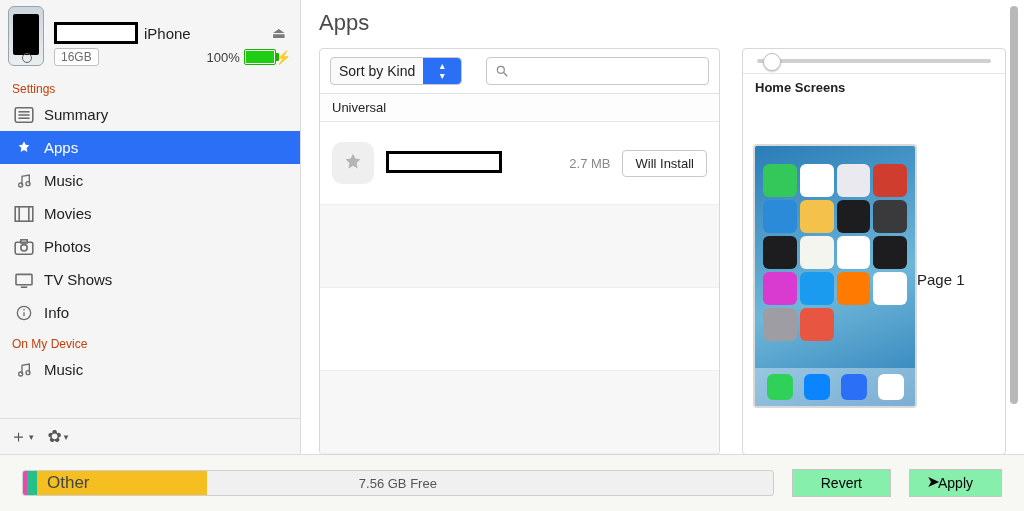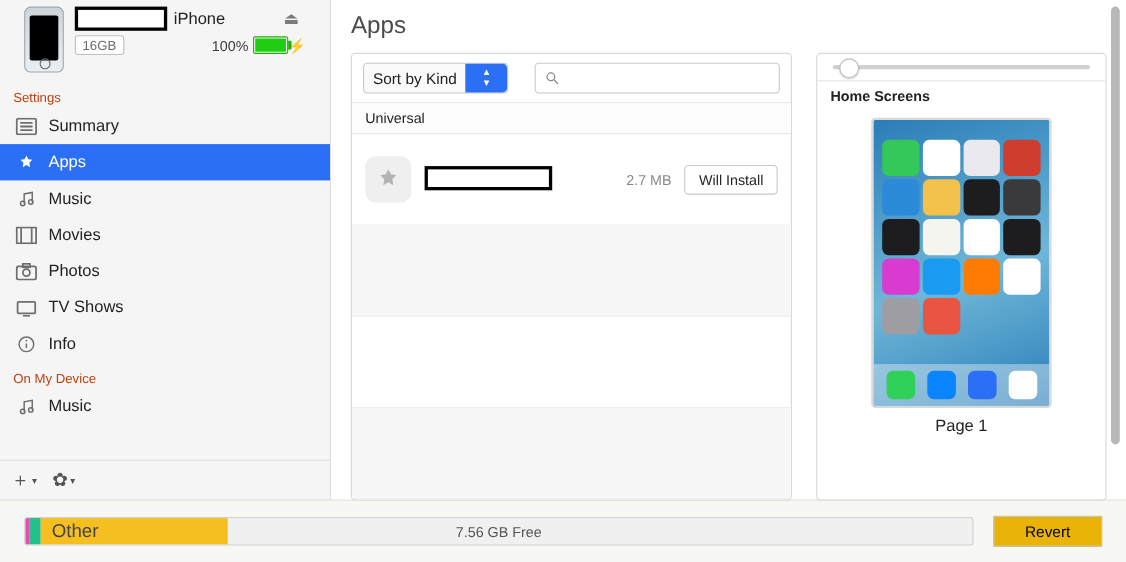--- a/index.html
+++ b/index.html
@@ -1,21 +1,21 @@
 <!DOCTYPE html>
 <html><head>
 <meta charset="utf-8">
 <style>
   html,body{margin:0;padding:0;width:1024px;height:511px;font-family:-apple-system,"Helvetica Neue",Arial,sans-serif;font-size:13px;color:#222;background:#fff;overflow:hidden}
   .app{display:flex;flex-direction:column;height:511px}
   .top{display:flex;flex:1;min-height:0}
 
   
   .sidebar{width:300px;background:#f5f5f5;border-right:1px solid #dcdcdc;display:flex;flex-direction:column}
-  .device{display:flex;padding:6px 22px 8px;gap:10px;align-items:flex-start}
+  .device{display:flex;padding:6px 8px 8px;gap:10px;align-items:flex-end}
   .phone{width:34px;height:58px;border-radius:6px;background:linear-gradient(#cdd6dc,#eaeef1);border:1px solid #9aa4ab;position:relative;flex:0 0 auto}
   .phone:before{content:"";position:absolute;inset:7px 4px 10px;background:#000;border-radius:2px}
   .phone:after{content:"";position:absolute;left:50%;bottom:2px;width:8px;height:8px;margin-left:-4px;border:1px solid #666;border-radius:50%}
   .dev-right{flex:1}
   .dev-title{display:flex;align-items:center;gap:6px;font-size:15px;font-weight:500}
   .blackbox{display:inline-block;width:78px;height:16px;background:#fff;border:3px solid #000}
   .eject{margin-left:auto;color:#7a7a7a;padding:2px 6px;cursor:pointer}
   .dev-sub{display:flex;align-items:center;gap:10px;margin-top:4px}
   .cap{border:1px solid #bfbfbf;border-radius:3px;padding:1px 6px;font-size:12px;color:#6b6b6b;background:#fff}
   .level{margin-left:auto;color:#3a3a3a}
@@ -55,35 +55,35 @@
   .row .thumb{width:42px;height:42px;border-radius:10px;background:#efefef;display:flex;align-items:center;justify-content:center;color:#b4b4b4}
   .row .title .blackbox{width:110px}
   .row .size{margin-left:auto;color:#888;white-space:nowrap}
   .pill{border:1px solid #c8c8c8;border-radius:4px;padding:5px 12px;background:#fff;font-size:13px;cursor:pointer;white-space:nowrap}
   .row.empty{background:#f7f7f7}
 
   .slider-row{padding:10px 14px;border-bottom:1px solid #e6e6e6}
   .slider{height:4px;background:#d0d0d0;border-radius:2px;position:relative}
   .slider .knob{position:absolute;left:6px;top:-6px;width:16px;height:16px;border-radius:50%;background:#fff;border:1px solid #bdbdbd;box-shadow:0 1px 2px rgba(0,0,0,.2)}
   .rp-title{padding:6px 12px;font-weight:700}
-  .screen-wrap{flex:1;display:flex;flex-direction:column;align-items:center;padding:6px 10px 10px}
+  .screen-wrap{flex:1;display:flex;flex-direction:row;align-items:center;padding:6px 10px 10px}
   .screen{width:160px;height:260px;border:2px solid #d9d9d9;border-radius:4px;background:linear-gradient(160deg,#2a7db8,#6fb7d9 55%,#2a7db8);position:relative;overflow:hidden}
   .icon-grid{position:absolute;inset:18px 8px 40px;display:grid;grid-template-columns:repeat(4,1fr);grid-auto-rows:33px;gap:3px}
   .app-ico{border-radius:6px}
   .dock{position:absolute;left:0;right:0;bottom:0;height:38px;background:rgba(255,255,255,.38);display:flex;justify-content:space-around;align-items:center;padding:0 6px}
   .dock .app-ico{width:26px;height:26px}
   .page-lbl{margin-top:8px;font-size:15px}
 
   
   .footer{height:56px;border-top:1px solid #dcdcdc;background:#f7f7f4;display:flex;align-items:center;padding:0 22px;gap:18px}
   .usage{flex:1;height:24px;border:1px solid #cfcfcf;border-radius:3px;display:flex;overflow:hidden;position:relative;background:#f0f0f0}
   .seg{height:100%}
   .seg.other{display:flex;align-items:center;padding-left:10px;font-size:17px;color:#444}
   .usage .free-lbl{position:absolute;inset:0;display:flex;align-items:center;justify-content:center;color:#555;font-size:13px;pointer-events:none}
-  .btn{border:1px solid #c5c5c5;border-radius:0;background:#eab308;padding:5px 28px;font-size:14px;cursor:pointer}
+  .btn{border:1px solid #c5c5c5;border-radius:0;background:#86efac;padding:5px 28px;font-size:14px;cursor:pointer}
   .cursor{position:absolute;right:62px;bottom:6px;color:#000;font-size:16px;pointer-events:none}
 </style>
 </head>
 <body>
 
 <div class="app">
   <div class="top">
 
     <aside class="sidebar">
       <div class="device">
@@ -261,14 +261,18 @@
   <footer class="footer">
     <div class="usage">
       <div class="seg" style="width:4px;background:#e74bb0"></div>
       <div class="seg" style="width:10px;background:#24c08a"></div>
       <div class="seg other" style="width:160px;background:#f5bf22">
           <span>Other</span>
         </div>
       <div class="free-lbl">7.56 GB Free</div>
     </div>
     <button class="btn">Revert</button>
+    <div style="position:relative">
+      <button class="btn">Apply</button>
+      <span class="cursor">➤</span>
+    </div>
   </footer>
 </div>
 
 </body></html>

